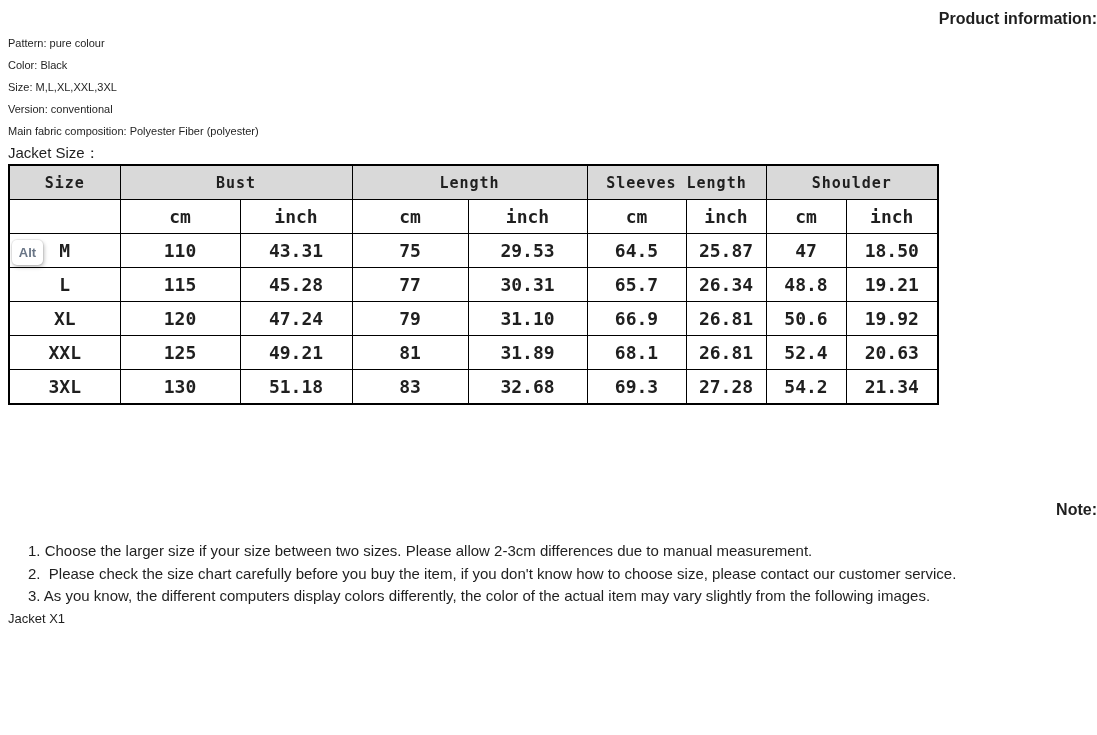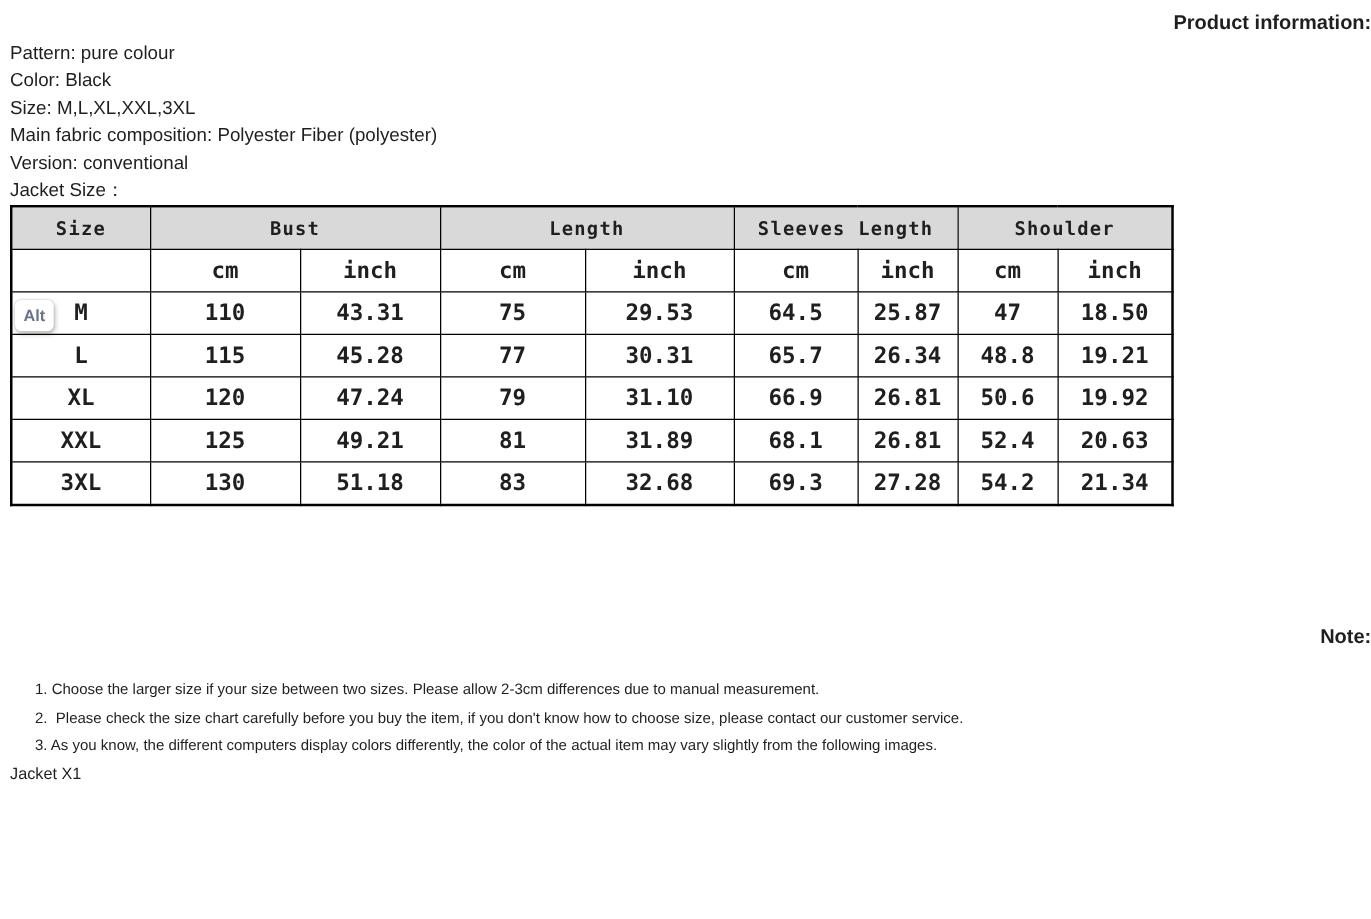--- a/index.html
+++ b/index.html
@@ -15,21 +15,21 @@
     padding: 10px 0 0 8px;
     box-sizing: border-box;
   }
   .heading {
     font-weight: bold;
     font-size: 16px;
     line-height: 18px;
     text-align: right;
   }
   .text-line {
-    font-size: 15px;
+    font-size: 11px;
     line-height: 22px;
   }
   #product-title { margin-bottom: 4px; }
 
   .jacket-label {
     font-size: 15px;
     line-height: 22px;
   }
 
   table.size-table {
@@ -64,39 +64,39 @@
     color: var(--alt-badge-text, #697586);
     font-size: 13px; font-weight: bold;
     display: flex; align-items: center; justify-content: center;
     border-radius: 5px;
     box-shadow: 0 0 0 1px rgba(0,0,0,0.06), 1px 2px 4px rgba(0,0,0,0.28);
   }
 
   .note-title { margin-top: 96px; }
   .note-items { margin-top: 21px; padding-left: 20px; }
   .note-item {
-    font-size: 12px;
+    font-size: 15px;
     line-height: 22.5px;
     white-space: pre-wrap;
   }
   .packing-title { margin-top: 17px; }
   .packing-item { font-size: 13px; line-height: 22px; }
 </style>
 </head>
 <body>
 
 <div class="page">
 
   <div>
     <div id="product-title" class="heading">Product information:</div>
     <div class="text-line">Pattern: pure colour</div>
     <div class="text-line">Color: Black</div>
     <div class="text-line">Size: M,L,XL,XXL,3XL</div>
+    <div class="text-line">Version: conventional</div>
     <div class="text-line">Main fabric composition: Polyester Fiber (polyester)</div>
-    <div class="text-line">Version: conventional</div>
   </div>
 
   <div class="jacket-label">Jacket Size：</div>
 
   <table class="size-table">
     <colgroup>
       <col style="width:111px">
         <col style="width:120px">
         <col style="width:112px">
       <col style="width:116px">

